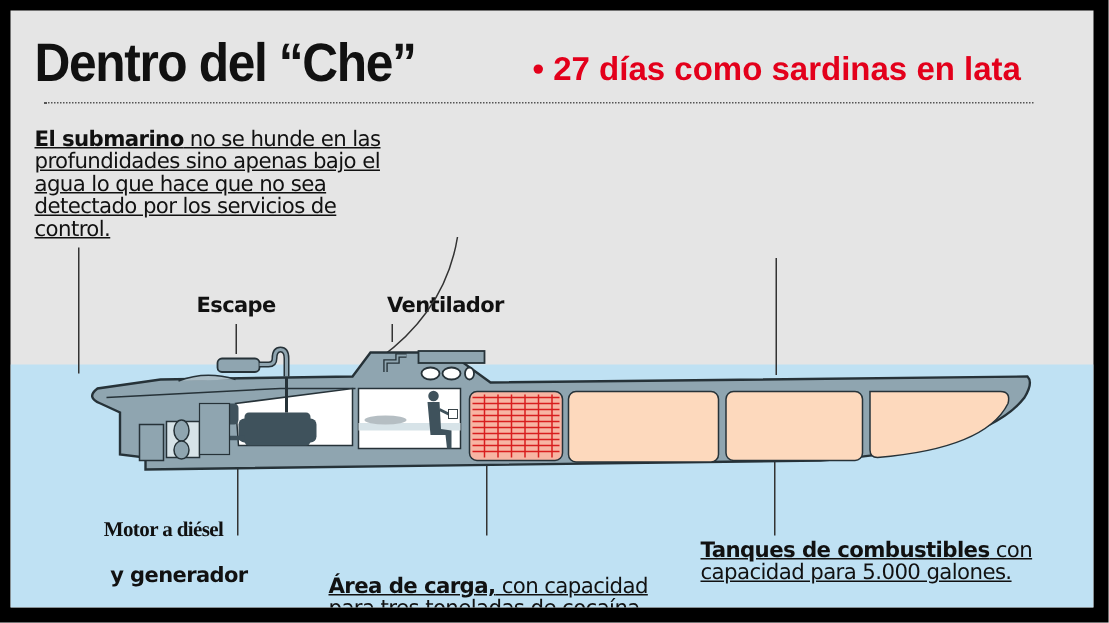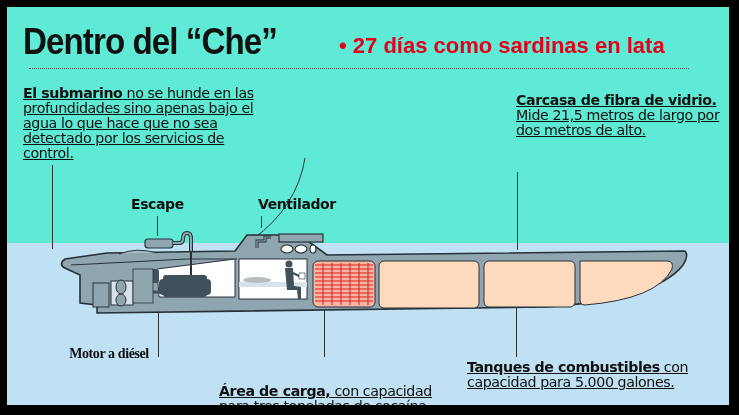--- a/index.html
+++ b/index.html
@@ -1,21 +1,21 @@
 <!DOCTYPE html>
 <html><head>
 <meta charset="utf-8">
 <style>
   html, body { margin: 0; padding: 0; }
   body { width: 739px; height: 415px; background: #000; position: relative; overflow: hidden; font-family: "Liberation Sans", "DejaVu Sans", sans-serif; }
-  .frame { position: absolute; left: 7px; top: 7px; width: 722px; height: 398px; background: #5eead4; overflow: hidden; }
+  .frame { position: absolute; left: 7px; top: 7px; width: 722px; height: 398px; background: #e5e5e5; overflow: hidden; }
   .water { position: absolute; left: 0; top: 236px; width: 722px; height: 162px; background: #bfe1f3; }
   .title-row { position: absolute; left: 16px; top: 14px; height: 48px; white-space: nowrap; }
   .title { font-family: "Liberation Sans", sans-serif; font-weight: 900; font-size: 36px; letter-spacing: -1px; color: #111; display: inline-block; transform: scaleX(0.92); transform-origin: left center; }
-  .subtitle { position: absolute; left: 332px; top: 26px; font-weight: bold; font-size: 22px; color: #e3001b; white-space: nowrap; }
+  .subtitle { position: absolute; left: 348px; top: 26px; font-weight: bold; font-size: 22px; color: #e3001b; white-space: nowrap; }
   .dotline { position: absolute; left: 22px; right: 40px; top: 61px; border-top: 1px dotted #555; }
   .note { position: absolute; font-size: 14.2px; line-height: 15px; color: #111; font-family: "DejaVu Sans", sans-serif; letter-spacing: -0.4px; text-decoration: underline; }
   .note b { font-weight: bold; }
   .label { position: absolute; font-size: 14px; font-weight: bold; color: #111; font-family: "DejaVu Sans", sans-serif; letter-spacing: -0.4px; white-space: nowrap; }
   .leader { position: absolute; width: 1px; background: #333; }
   svg.sub { position: absolute; left: 0; top: 0; }
 </style>
 </head>
 <body>
 
@@ -24,26 +24,26 @@
 
   <div class="title-row">
     <span class="title">Dentro del “Che”</span>
   </div>
   <div class="subtitle">• 27 días como sardinas en lata</div>
   <div class="dotline"></div>
 
   <div class="note" style="left:16px; top:79px; width:240px;"><b>El submarino</b><span> no se hunde en las profundidades sino apenas bajo el agua lo que hace que no sea detectado por los servicios de control.</span></div>
 
 
-  <div class="note" style="left:509px; top:86px; width:210px;"><b>Carcasa de fibra de vidrio.</b><span> Mide 21,5 metros de largo por dos metros de alto.</span></div>
 
   <div class="label" style="left:124px; top:189px;">Escape</div>
   <div class="label" style="left:215px; top:189px;margin-left:36px;">Ventilador</div>
 
   <div class="label" style="left:46px; top:339px; text-align:center; width:112px;font-family:Liberation Serif, serif;">Motor a diésel</div>
+  <div class="label" style="left:46px; top:369px; text-align:right; width:112px;">y generador</div>
 
   <div class="note" style="left:212px; top:353px; width:240px;margin-top:24px;"><b>Área de carga,</b><span> con capacidad para tres toneladas de cocaína.</span></div>
 
   <div class="note" style="left:460px; top:353px; width:240px;"><b>Tanques de combustibles</b><span> con capacidad para 5.000 galones.</span></div>
 
   <div class="leader" style="left:45px; top:158px; height:84px;"></div>
   <div class="leader" style="left:510px; top:165px; height:78px;"></div>
   <div class="leader" style="left:150px; top:209px; height:20px;"></div>
   <div class="leader" style="left:254px; top:209px; height:12px;"></div>
   <div class="leader" style="left:151px; top:285px; height:65px;"></div>

